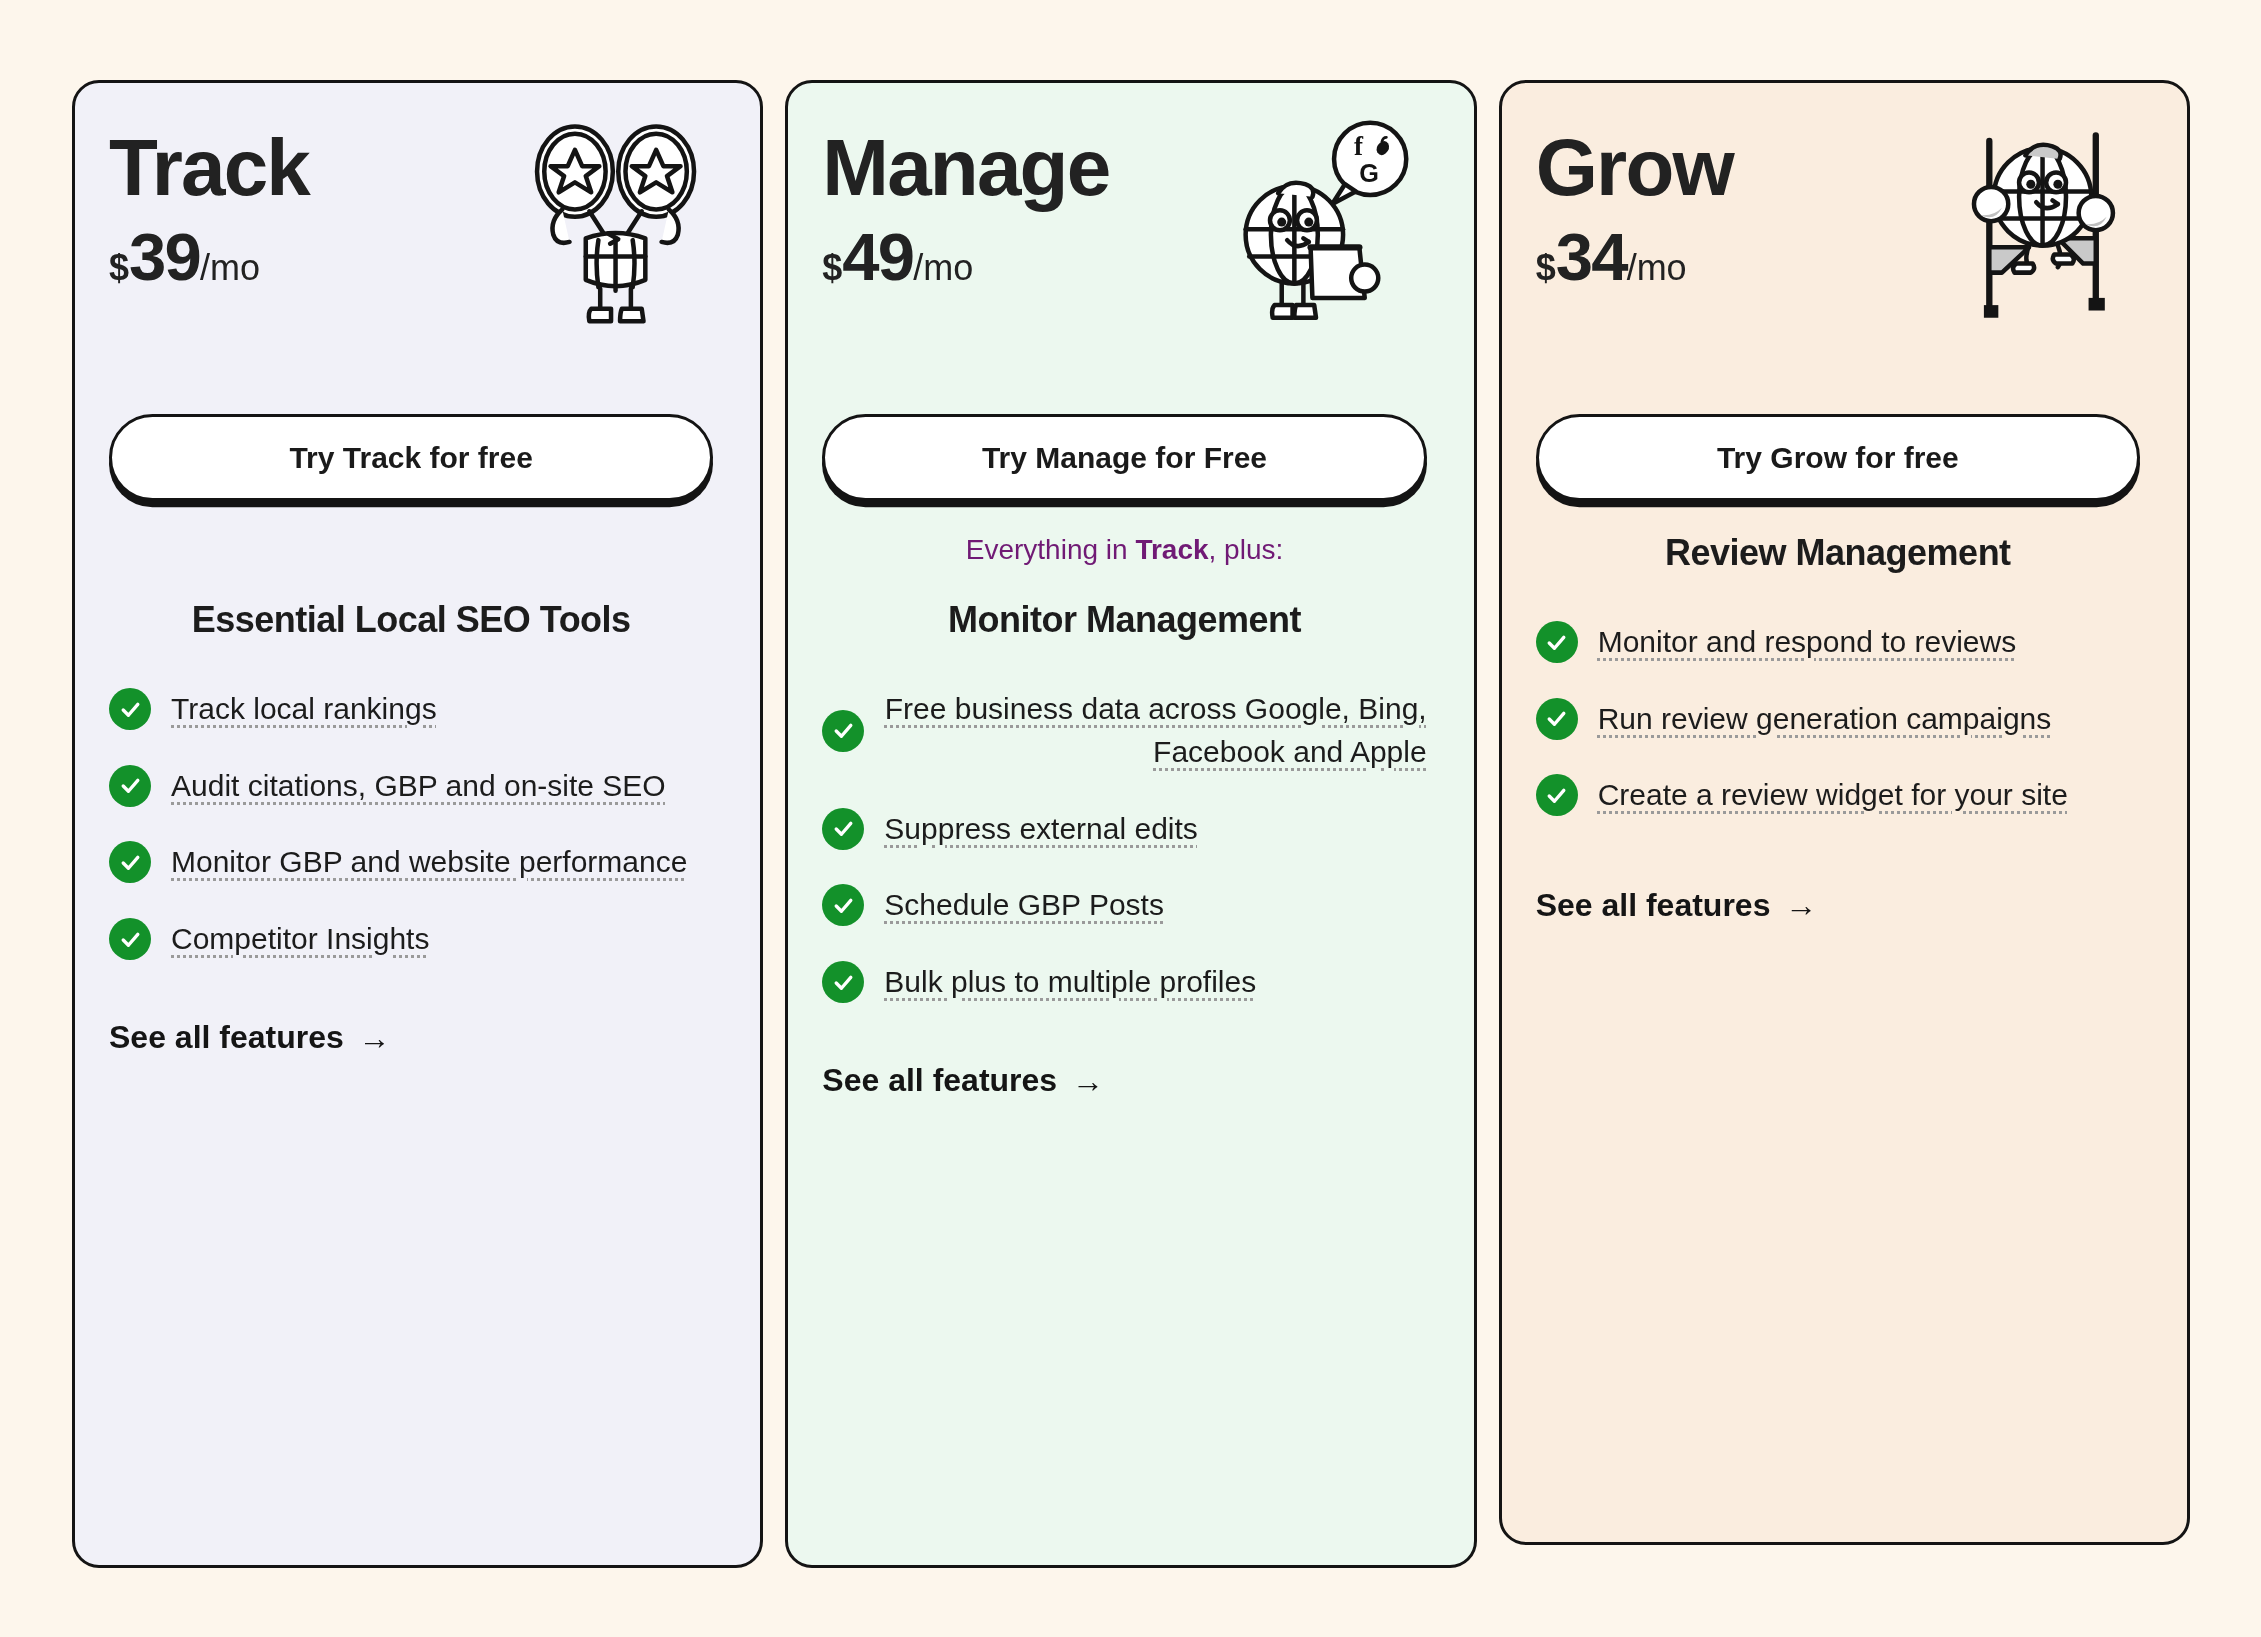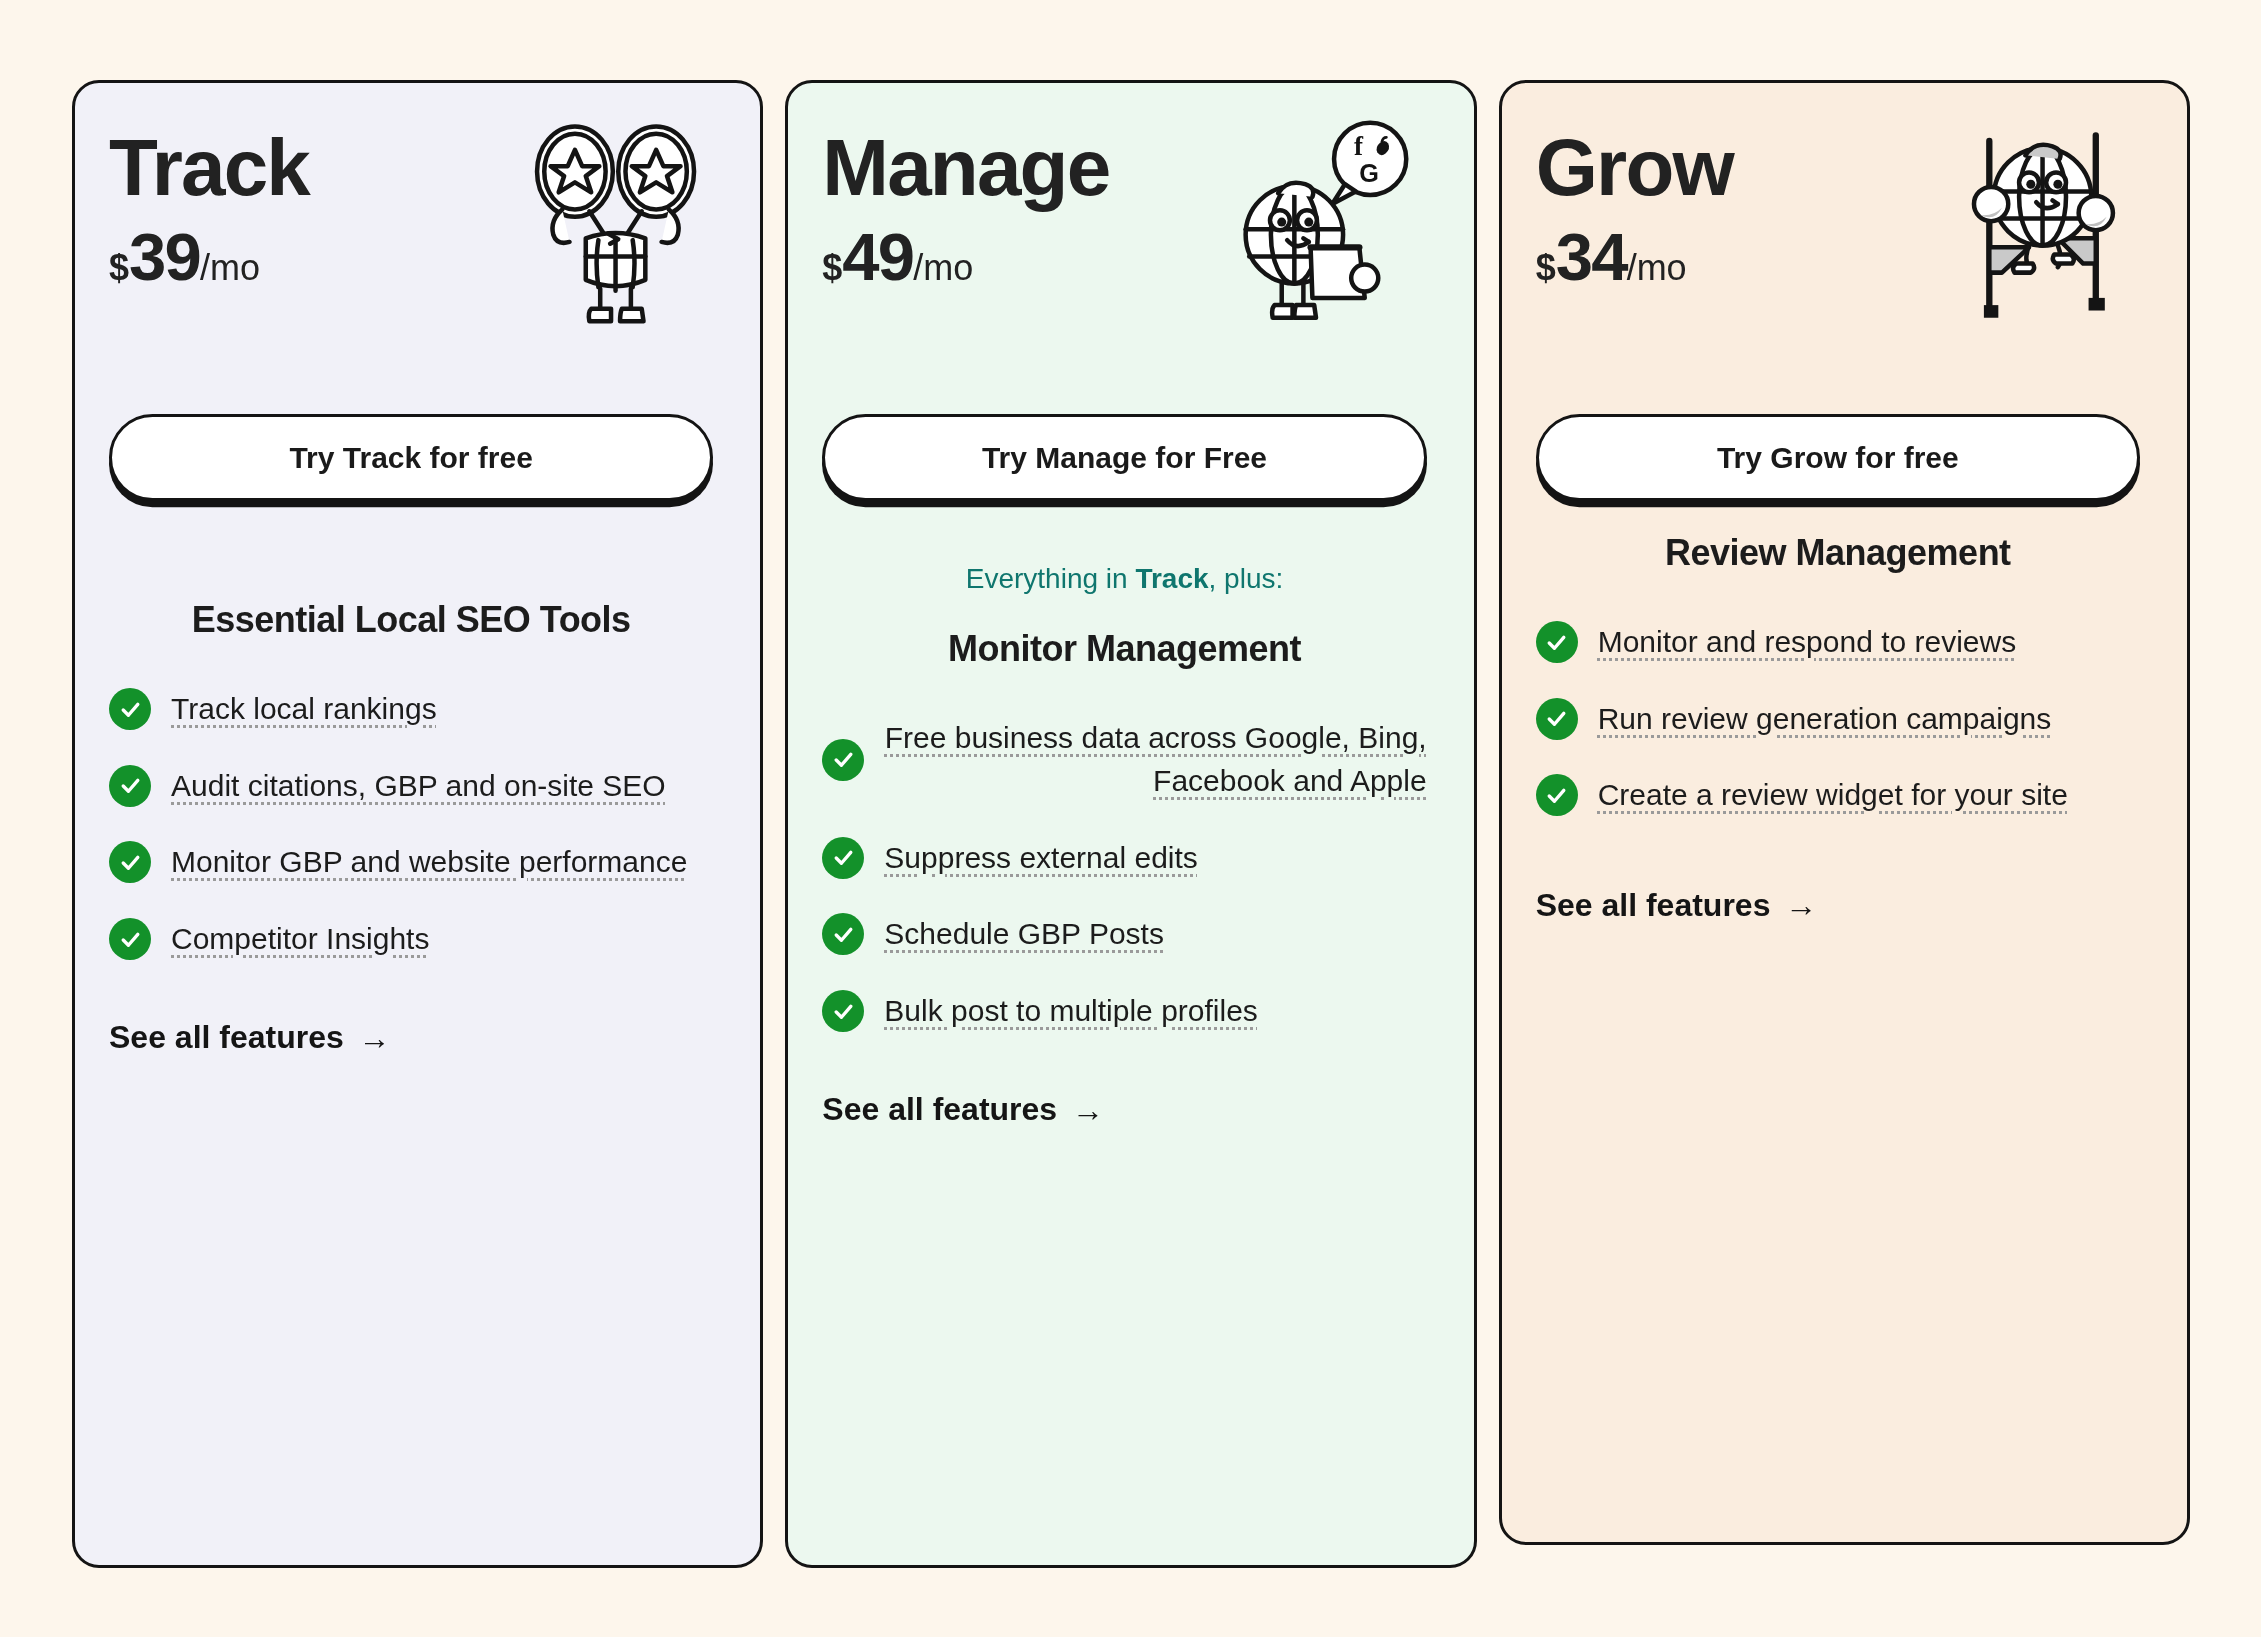--- a/index.html
+++ b/index.html
@@ -93,24 +93,24 @@
     color:#1A1A1A;
     text-align:center;
     cursor:pointer;
     font-family:"Liberation Sans", sans-serif;
     box-shadow:0 6.3px 0 0 #141414;
     position:relative;
     z-index:2;
   }
 
   .everything{
-    margin-top:60px;
+    margin-top:31px;
     text-align:center;
     font-size:28px;
-    color:#0f766e;
+    color:#701a75;
     line-height:1.3;
   }
   .everything b{font-weight:bold;}
 
   .section-title{
     margin-top:31px;
     text-align:center;
     font-size:36px;
     font-weight:bold;
     color:#1C1C1C;
@@ -336,21 +336,21 @@
             </svg>
         </span>
         <span class="feature-text">Schedule GBP Posts</span>
       </li>
       <li class="feature">
         <span class="check">
           <svg viewBox="0 0 24 24">
               <path d="M5 12.5 L10 17.5 L19 7" fill="none" stroke="#fff" stroke-width="3.2" stroke-linecap="round" stroke-linejoin="round"></path>
             </svg>
         </span>
-        <span class="feature-text">Bulk post to multiple profiles</span>
+        <span class="feature-text">Bulk plus to multiple profiles</span>
       </li>
     </ul>
 
     <div class="see-all">
       <span>See all features</span>
       <span class="arrow">→</span>
     </div>
   </section>
 
   <section class="card grow">

